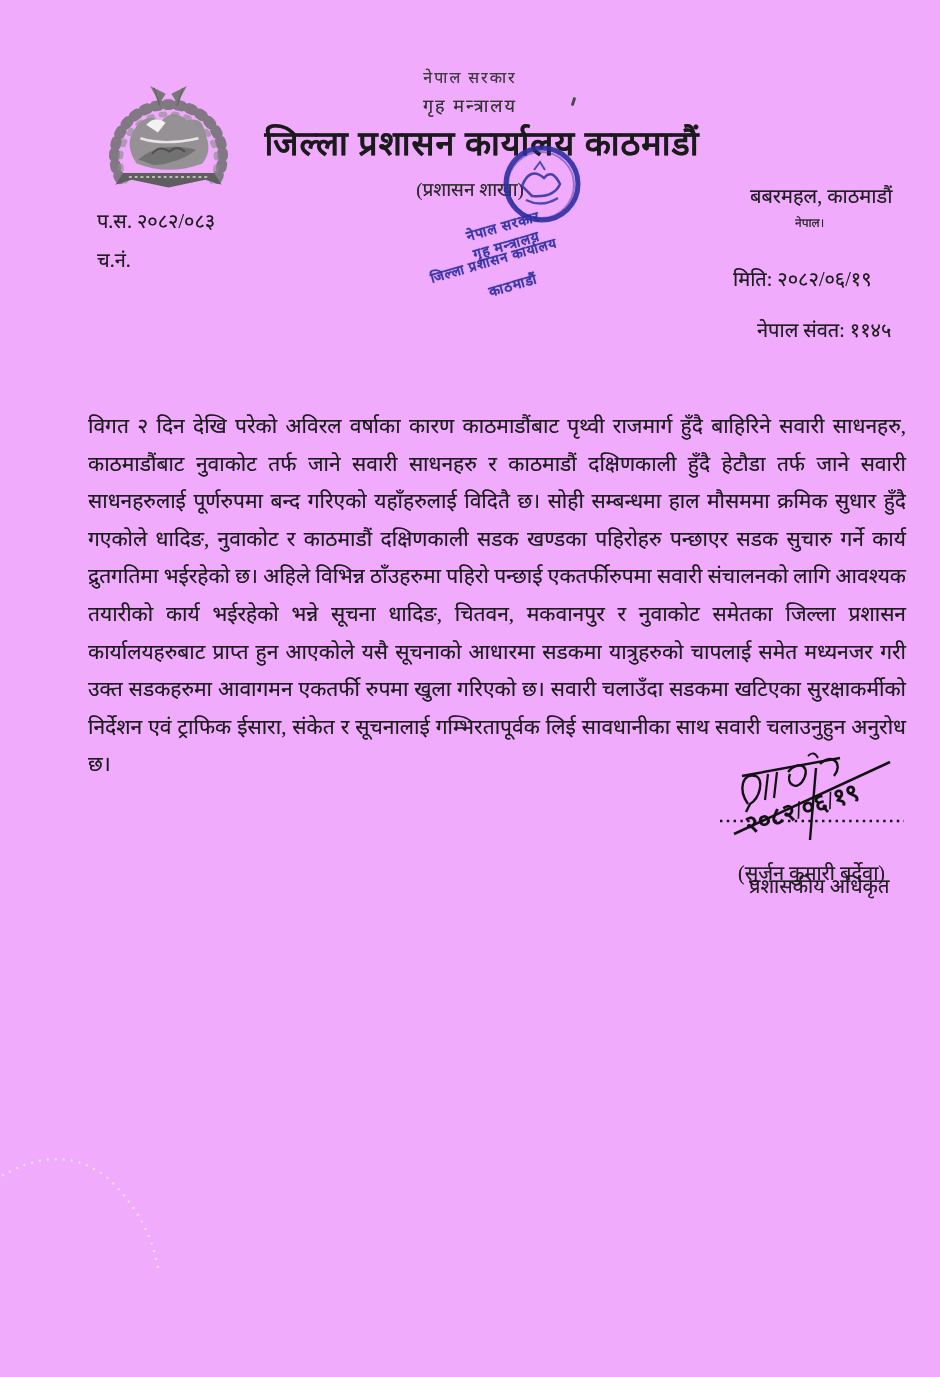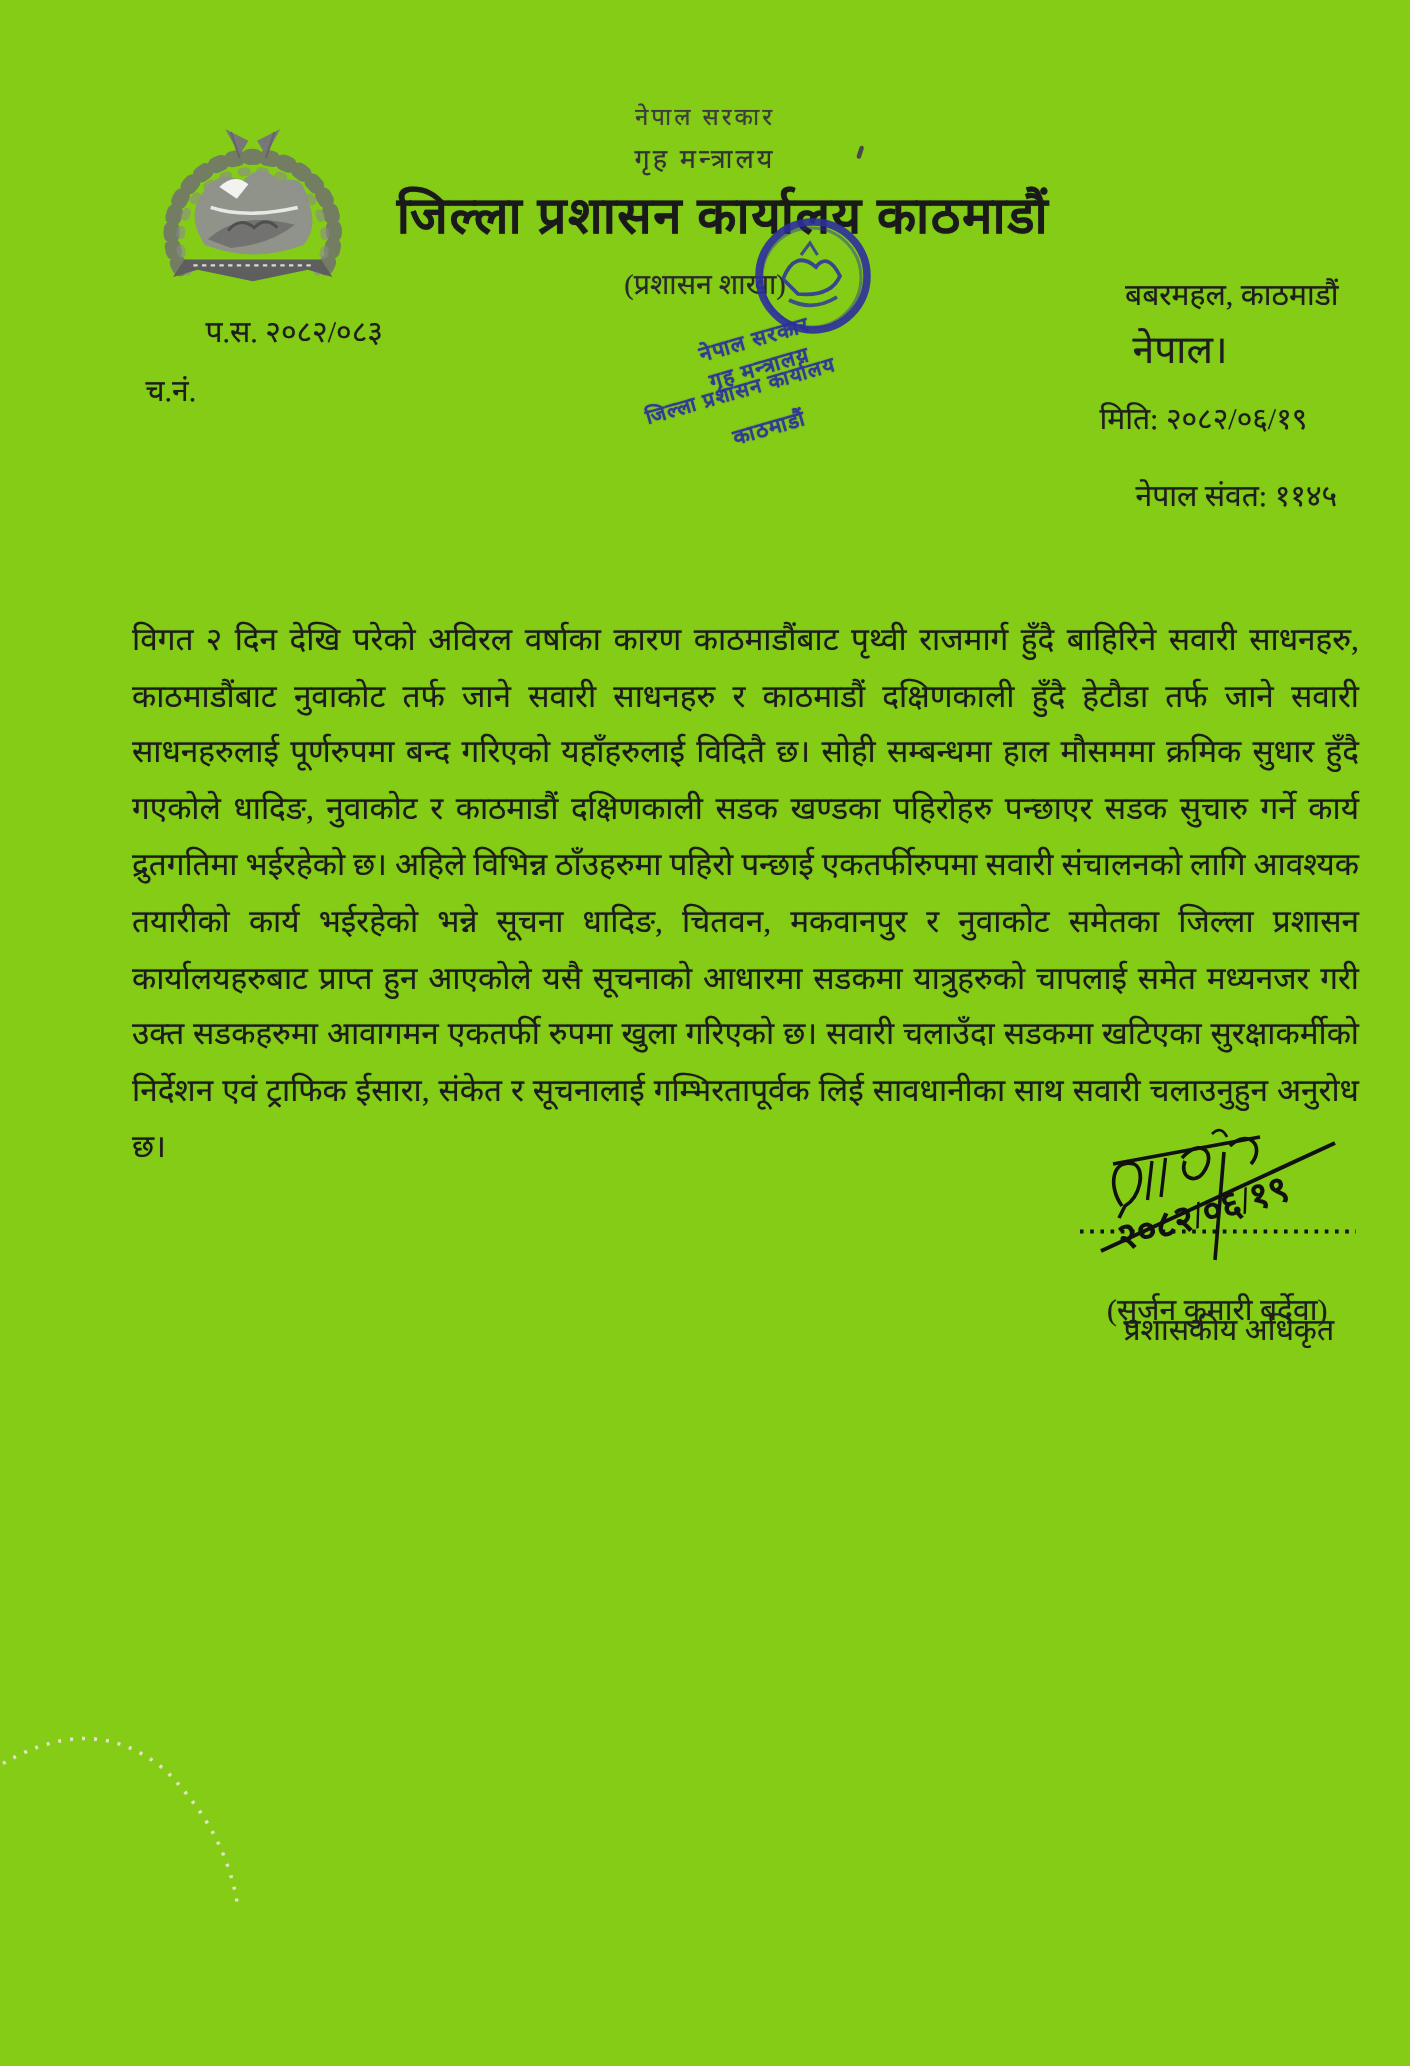--- a/index.html
+++ b/index.html
@@ -1,41 +1,41 @@
 <!DOCTYPE html>
 <html><head>
 <meta charset="utf-8">
 <style>
   * { margin:0; padding:0; box-sizing:border-box; }
   html,body { background:#ffffff; }
   .page {
     position:relative;
     width:940px; height:1377px;
     margin:0 auto;
-    background:#84cc16;
+    background:#f0abfc;
     overflow:hidden;
     font-family:"Liberation Serif","DejaVu Serif",serif;
     color:#1e1e1e;
     text-decoration:underline;
   }
   .abs { position:absolute; }
   .scan { text-shadow:0 0 .5px rgba(40,40,40,.55); }
 
   
   .gov-line   { top:66px;  left:0; width:100%; text-align:center; font-size:16px; color:#3d3d3d; letter-spacing:2px; }
   .min-line   { top:93px;  left:0; width:100%; text-align:center; font-size:18px; color:#333; letter-spacing:2px; }
   .office-line{ top:119px; left:0; width:100%; text-align:center; font-size:34px; font-weight:600; color:#1a1a1a; letter-spacing:1px;padding-left:24px; }
   .section-line{ top:176px; left:0; width:100%; text-align:center; font-size:19px; color:#2a2a2a; }
   .speck { top:97px; left:572px; width:3px; height:9px; background:#4a4a4a; transform:rotate(18deg); border-radius:2px; }
 
-  .refno   { top:207px; left:97px;  font-size:20px;margin-left:40px; }
+  .refno   { top:207px; left:97px;  font-size:20px; }
   .letterno{ top:246px; left:97px;  font-size:20px; }
 
   .addr1 { top:182px; left:750px; font-size:20px; }
-  .addr2 { top:214px; left:755px; font-size:26px; }
+  .addr2 { top:214px; left:795px; font-size:12px; }
   .date-line   { top:265px; left:733px; font-size:20px; }
   .sambat-line { top:297px; left:757px; font-size:20px;margin-top:19px; }
 
   .subject { top:326px; left:310px; font-size:21px; }
 
   .body-par {
     top:408px; left:88px; width:818px;
     font-size:21px; line-height:37.6px;
     text-align:justify; color:#1c1c1c;
   }

